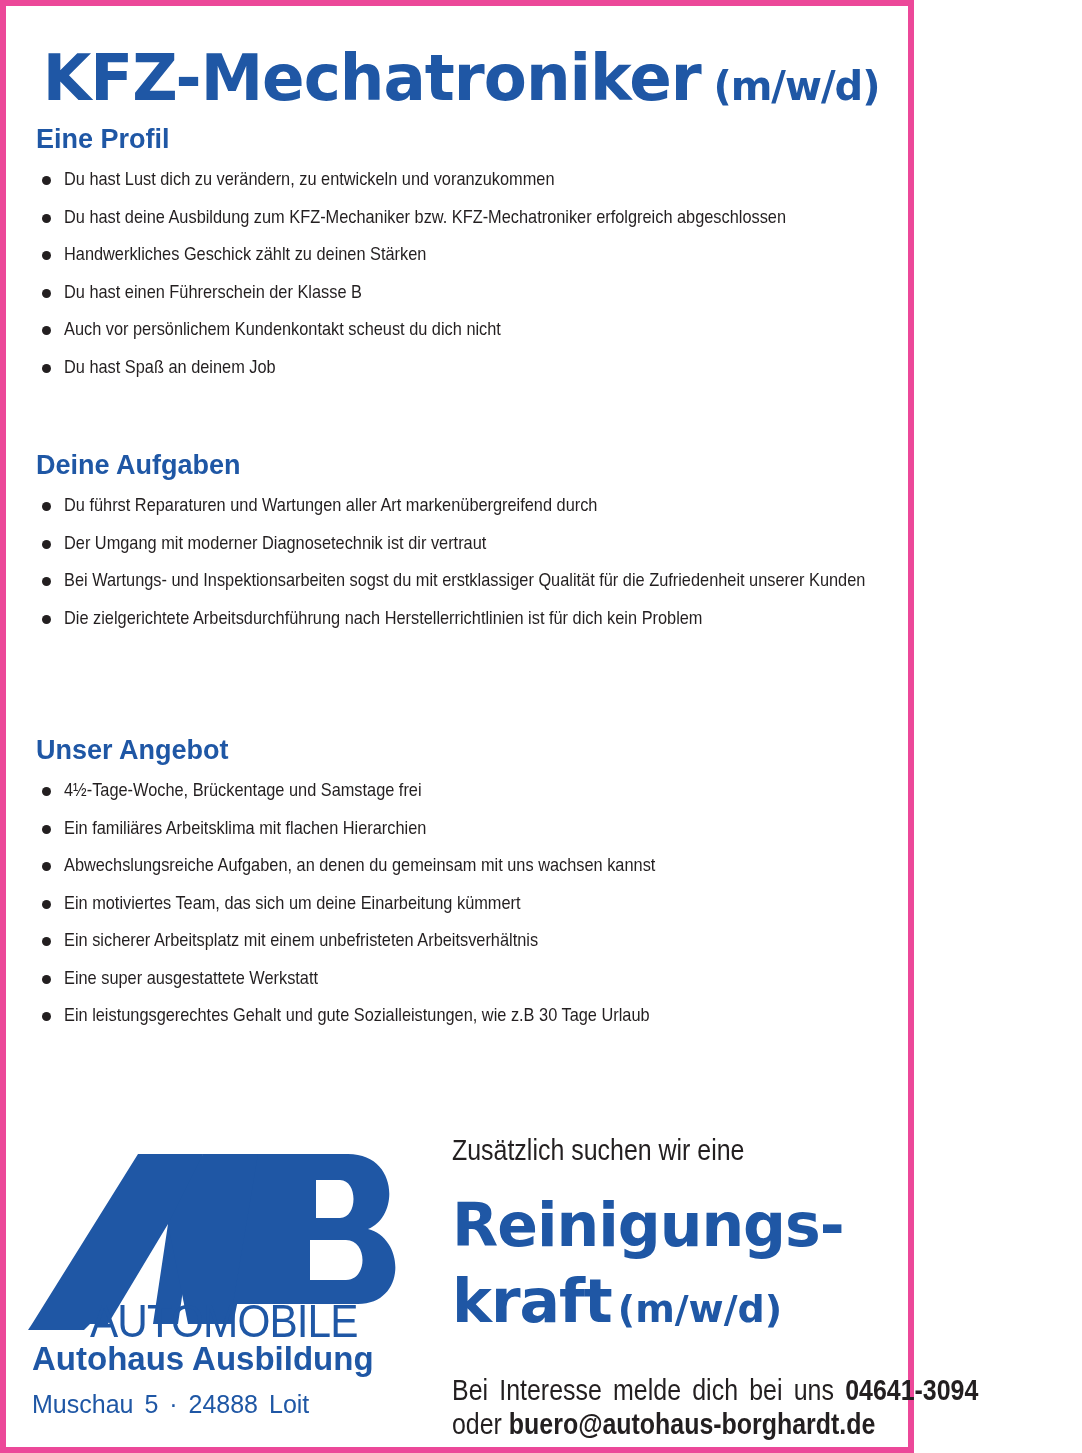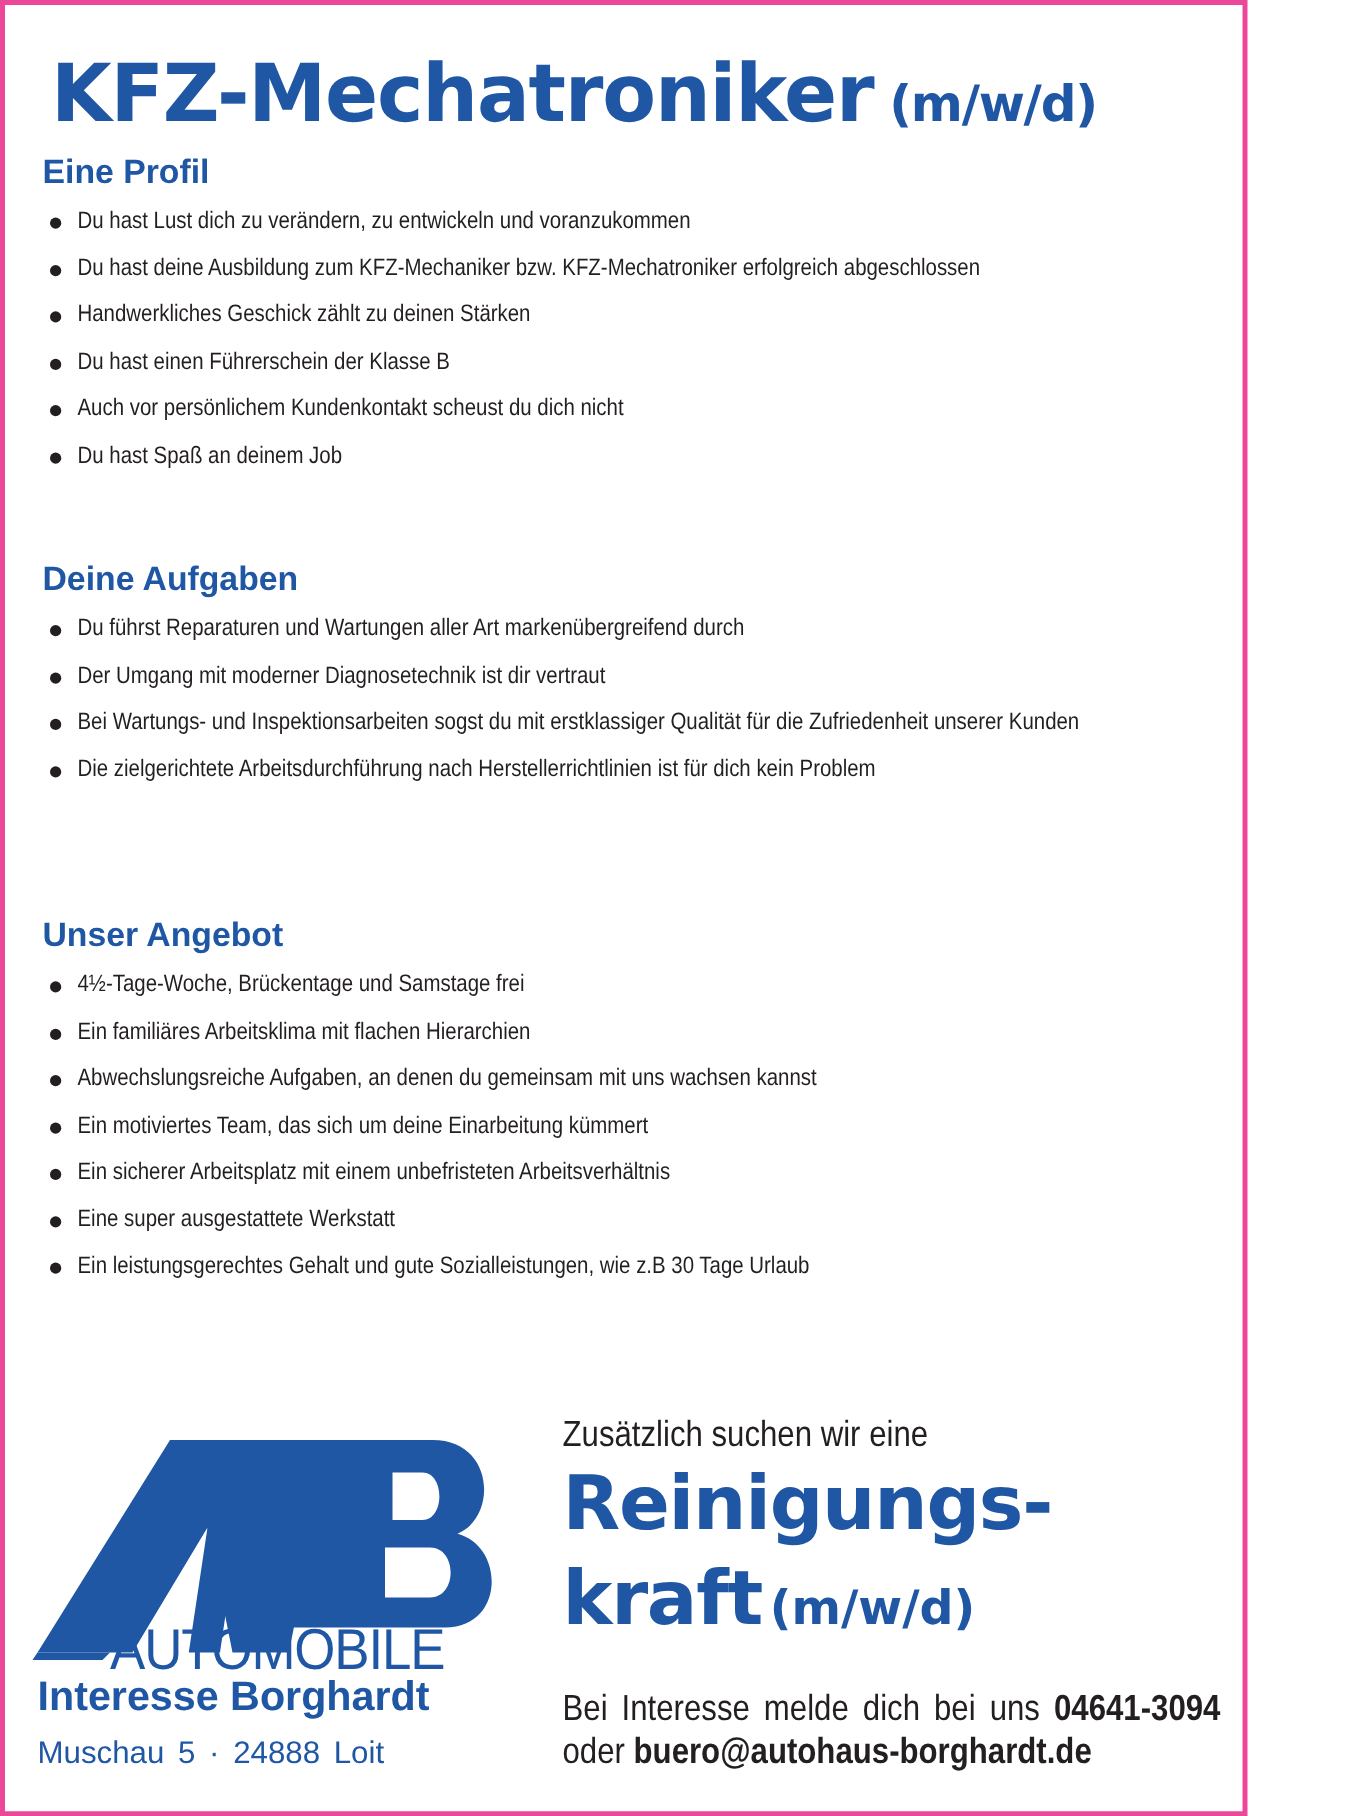--- a/index.html
+++ b/index.html
@@ -1,20 +1,20 @@
 <!DOCTYPE html>
 <html><head>
 <meta charset="utf-8">
 <style>
   html, body { margin: 0; padding: 0; background: #ffffff; }
   body { width: 1082px; height: 1453px; overflow: hidden; }
   .page {
     position: relative; box-sizing: border-box;
-    width: 998px; height: 1453px;
-    border: 4px solid #ec4899;
+    width: 914px; height: 1453px;
+    border: 6px solid #ec4899;
     background: #fff;
     font-family: "Liberation Sans", sans-serif;
     color: #231f20;
   }
   .title {
     position: absolute; left: 30px; top: 14px;
     color: #1f57a5; font-weight: bold; white-space: nowrap;
     font-family: "DejaVu Sans", sans-serif;
     letter-spacing: -1px;
   }
@@ -58,21 +58,21 @@
     font-size: 25px; font-family: "Liberation Sans", sans-serif;
     white-space: nowrap; word-spacing: 4px;
   }
 
   .extra { position: absolute; left: 446px; top: 1128px; width: 610px; }
   .extra .intro {
     font-size: 29px; white-space: nowrap;
     display: inline-block; transform: scaleX(0.86); transform-origin: left top;
   }
   .extra .job {
-    margin-top: 0; color: #1f57a5; font-weight: bold;
+    margin-top: 20px; color: #1f57a5; font-weight: bold;
     font-family: "DejaVu Sans", sans-serif; line-height: 76px;
   }
   .extra .job .big { font-size: 60px; letter-spacing: -1px; }
   .extra .job .suffix { font-size: 38px; margin-left: 6px; }
   .extra .contact {
     margin-top: 18px; font-size: 29px; line-height: 34px; white-space: nowrap;
     display: inline-block; transform: scaleX(0.86); transform-origin: left top;
   }
   .extra .contact .line1 { word-spacing: 5px; }
   .extra .contact b { font-weight: bold; }
@@ -125,21 +125,21 @@
     <svg width="380" height="200" viewBox="0 0 380 200">
 
       <polygon points="4,180 110,10 175,10 150,180 125,180 140,80 80,180" fill="#1f57a5"></polygon>
       <polygon points="140,80 175,10 240,10 205,180 160,180" fill="#1f57a5"></polygon>
 
       <path d="M230,10 L320,10 C370,10 372,72 340,85 C378,95 378,160 330,160 L205,160 Z M288,36 L288,74 L312,74 C330,74 330,36 312,36 Z M282,96 L282,136 L318,136 C340,136 340,96 318,96 Z" fill="#1f57a5" fill-rule="evenodd"></path>
 
       <polygon points="4,180 62,180 56,186 0,186" fill="#1f57a5"></polygon>
     </svg>
     <div class="automobile">AUTOMOBILE</div>
-    <div class="company">Interesse Borghardt</div>
+    <div class="company">Autohaus Ausbildung</div>
     <div class="address">Muschau 5 · 24888 Loit</div>
   </div>
 
   <div class="extra">
     <div class="intro">Zusätzlich suchen wir eine</div>
     <div class="job">
       <div class="big">Reinigungs-</div>
       <div><span class="big">kraft</span><span class="suffix">(m/w/d)</span></div>
     </div>
     <div class="contact">

